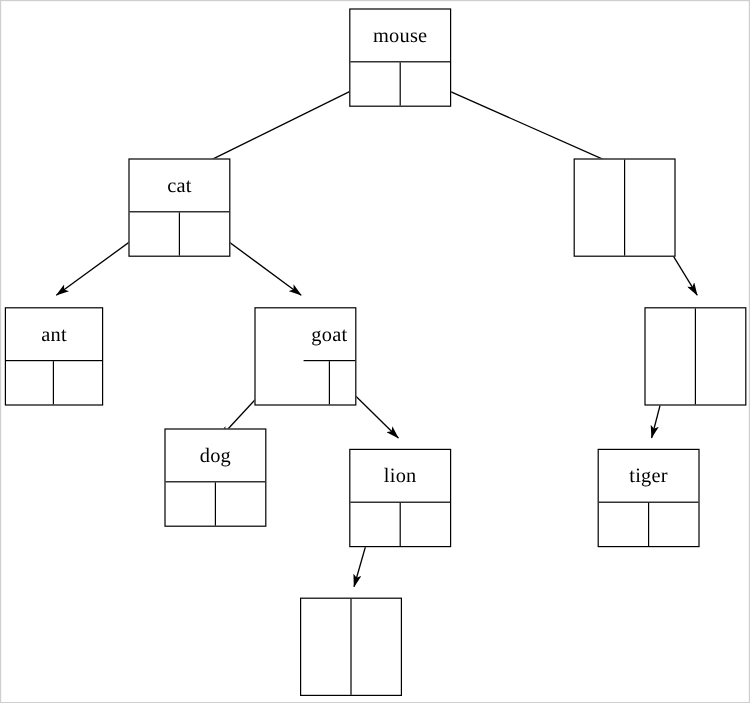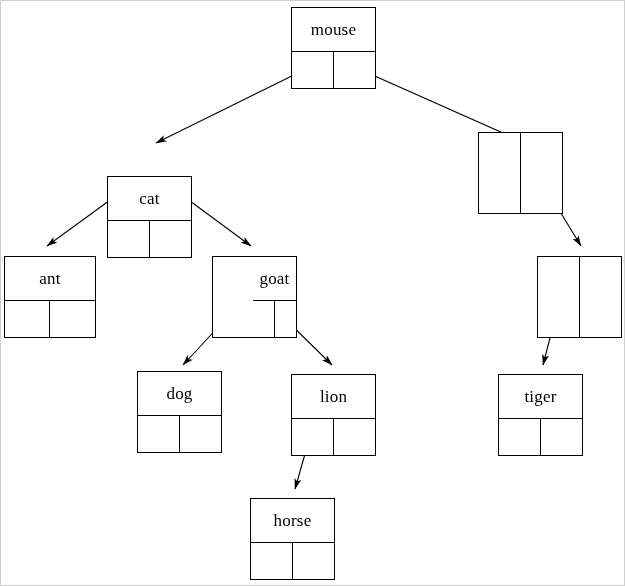--- a/index.html
+++ b/index.html
@@ -85,54 +85,54 @@
   </svg>
 
   <div id="node-layer">
       <div class="node" style="left: 290px; top: 6px; width: 85px; height: 82px;">
         <div class="node-label" style="flex-basis: 44px;">mouse</div>
         <div class="node-ptrs">
           <div class="ptr left"></div>
           <div class="ptr right"></div>
         </div>
       </div>
-      <div class="node" style="left: 106px; top: 131px; width: 85px; height: 82px; margin-top: 44px;">
+      <div class="node" style="left: 106px; top: 131px; width: 85px; height: 82px;">
         <div class="node-label" style="flex-basis: 44px;">cat</div>
         <div class="node-ptrs">
           <div class="ptr left"></div>
           <div class="ptr right"></div>
         </div>
       </div>
       <div class="node" style="left: 477px; top: 131px; width: 85px; height: 82px;">
         <div class="node-ptrs">
           <div class="ptr left"></div>
           <div class="ptr right"></div>
         </div>
       </div>
-      <div class="node" style="left: 3px; top: 255px; width: 92px; height: 82px;">
+      <div class="node" style="left: 3px; top: 255px; width: 82px; height: 82px;">
         <div class="node-label" style="flex-basis: 44px;">ant</div>
         <div class="node-ptrs">
           <div class="ptr left"></div>
           <div class="ptr right"></div>
         </div>
       </div>
       <div class="node" style="left: 211px; top: 255px; width: 85px; height: 82px; padding-left: 40px;">
         <div class="node-label" style="flex-basis: 44px;">goat</div>
         <div class="node-ptrs">
           <div class="ptr left"></div>
           <div class="ptr right"></div>
         </div>
       </div>
       <div class="node" style="left: 536px; top: 255px; width: 85px; height: 82px;">
         <div class="node-ptrs">
           <div class="ptr left"></div>
           <div class="ptr right"></div>
         </div>
       </div>
-      <div class="node" style="left: 136px; top: 370px; width: 85px; height: 82px;">
+      <div class="node" style="left: 136px; top: 356px; width: 85px; height: 82px;">
         <div class="node-label" style="flex-basis: 44px;">dog</div>
         <div class="node-ptrs">
           <div class="ptr left"></div>
           <div class="ptr right"></div>
         </div>
       </div>
       <div class="node" style="left: 290px; top: 373px; width: 85px; height: 82px;">
         <div class="node-label" style="flex-basis: 44px;">lion</div>
         <div class="node-ptrs">
           <div class="ptr left"></div>
@@ -140,21 +140,20 @@
         </div>
       </div>
       <div class="node" style="left: 497px; top: 373px; width: 85px; height: 82px;">
         <div class="node-label" style="flex-basis: 44px;">tiger</div>
         <div class="node-ptrs">
           <div class="ptr left"></div>
           <div class="ptr right"></div>
         </div>
       </div>
       <div class="node" style="left: 249px; top: 497px; width: 85px; height: 82px;">
-        <div class="node-label" style="flex-basis: 44px;">horse</div>
         <div class="node-ptrs">
           <div class="ptr left"></div>
           <div class="ptr right"></div>
         </div>
       </div>
     </div>
 
 </div>
 
 </body></html>

